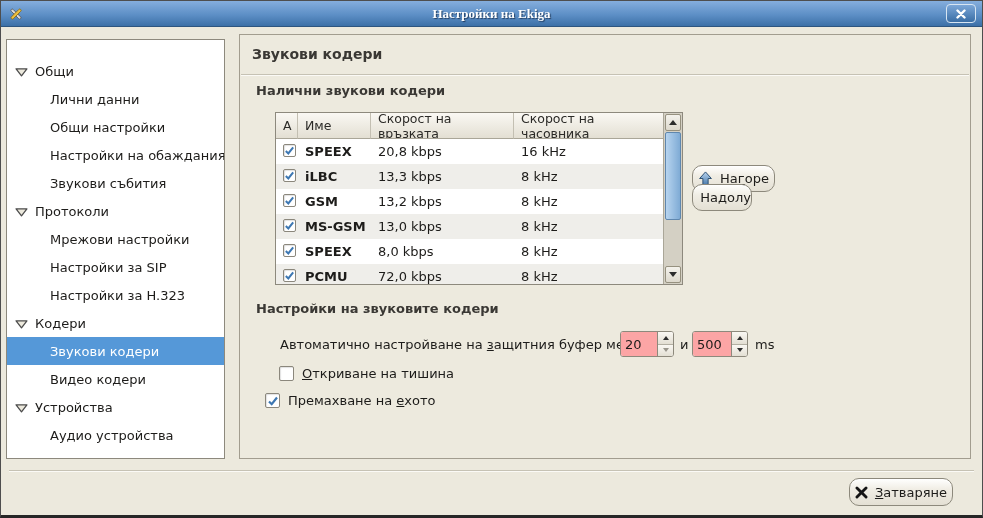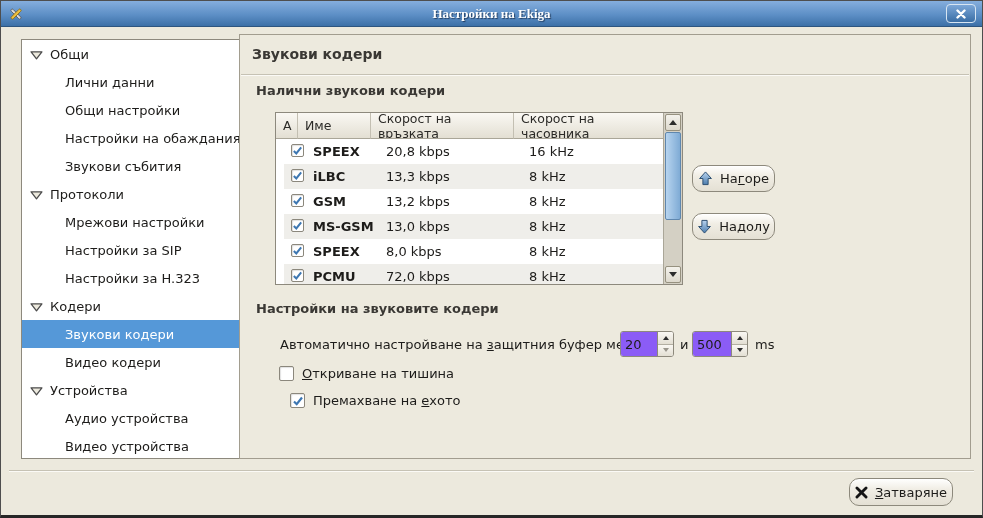--- a/index.html
+++ b/index.html
@@ -32,23 +32,23 @@
     position:absolute; right:6px; top:3px; width:30px; height:19px;
     border:1px solid #d7e5f2; border-radius:4px;
     background:linear-gradient(#7ca7d8, #45088 55%, #3a6ea5);
     background:linear-gradient(#7ca7d8, #3a6ea5);
     display:flex; align-items:center; justify-content:center;
     cursor:pointer;
   }
 
   
   .sidebar {
-    position:absolute; left:20px; top:38px; width:219px; height:420px;
+    position:absolute; left:5px; top:38px; width:219px; height:420px;
     background:#fff; border:1px solid #8d897d;
-    padding-top:0; overflow:hidden;
+    padding-top:17px; overflow:hidden;
   }
   .tree-row {
     height:28px; display:flex; align-items:center; cursor:pointer;
     white-space:nowrap;
   }
   .tree-row .expander { width:13px; margin-left:8px; margin-right:7px; display:flex; }
   .tree-row.parent  { padding-left:0; }
   .tree-row.child   { padding-left:43px; }
   .tree-row.selected { background:#5598d8; color:#fff; }
 
@@ -74,21 +74,21 @@
     background:linear-gradient(#faf8f3, #e3dfd3);
     border-right:1px solid #c3bfb2; border-bottom:1px solid #aaa698;
     display:flex; align-items:center; padding-left:7px;
     font-size:12.5px; color:#2b2a27; cursor:pointer; overflow:hidden;
   }
   .col-a    { width:22px; flex:none; }
   .col-name { width:73px; flex:none; }
   .col-rate { width:143px; flex:none; }
   .col-clock{ flex:1; border-right:none !important; }
   .table-body { position:absolute; left:0; top:26px; right:19px; bottom:0; overflow:hidden; }
-  .tr { height:25px; display:flex; align-items:center; cursor:pointer;margin-left:8px; }
+  .tr { height:25px; display:flex; align-items:center; cursor:pointer; }
   .tr:nth-child(even) { background:#efeeea; }
   .td { padding-left:7px; overflow:hidden; white-space:nowrap; }
   .td.col-name { font-weight:bold; }
   .checkbox {
     width:13px; height:13px; background:#fff;
     border:1px solid #8b877c; border-radius:2px;
     display:inline-flex; align-items:center; justify-content:center;
     box-shadow:inset 1px 1px 1px rgba(0,0,0,.12);
     cursor:pointer; flex:none;
   }
@@ -118,48 +118,48 @@
 
   
   .gtk-btn {
     position:absolute; display:flex; align-items:center; justify-content:center; gap:7px;
     background:linear-gradient(#fffffe,#f0ede4 40%,#e4e0d4);
     border:1px solid #8d897c; border-radius:10px;
     box-shadow:0 1px 0 rgba(255,255,255,.8) inset;
     font-size:13px; color:#1d1c1a; cursor:pointer;
   }
   .btn-up    { left:452px; top:130px; width:83px; height:27px; }
-  .btn-down  { left:452px; top:178px; width:83px; height:27px; }
+  .btn-down  { left:452px; top:149px; width:60px; height:27px; }
   .mn { text-decoration:underline; }
 
   
   .jitter-label { position:absolute; left:40px; top:302px; }
   .spin {
     position:absolute; top:296px; height:26px;
     display:flex; border:1px solid #8d897c; border-radius:3px; background:#fff; overflow:hidden;
   }
   .spin.min { left:380px; width:54px; }
   .spin.max { left:452px; width:56px; }
   .spin input {
     border:none; outline:none; width:100%; min-width:0;
-    font:inherit; padding:0 4px; background:#8b5cf6; color:#1d1c1a;
+    font:inherit; padding:0 4px; background:#fca5a5; color:#1d1c1a;
   }
   .steppers { width:16px; flex:none; display:flex; flex-direction:column; border-left:1px solid #8d897c; }
   .step { flex:1; background:linear-gradient(#faf8f3,#e3dfd3); display:flex; align-items:center; justify-content:center; cursor:pointer; }
   .step + .step { border-top:1px solid #b3afa2; }
   .step .tri-up, .step .tri-down { border-left-width:3px; border-right-width:3px; }
   .step .tri-up { border-bottom-width:4px; }
   .step .tri-down { border-top-width:4px; }
   .step.dim .tri-down { border-top-color:#9a968c; }
   .conj { position:absolute; left:440px; top:302px; }
   .unit { position:absolute; left:515px; top:302px; }
 
   .check-row { position:absolute; display:flex; align-items:center; gap:8px; cursor:pointer; }
   .check-row.silence { left:39px; top:331px; }
-  .check-row.echo    { left:50px; top:358px; }
+  .check-row.echo    { left:25px; top:358px; }
 
   
   .footer-sep { position:absolute; left:8px; right:8px; top:469px; height:2px;
                 border-top:1px solid #c6c2b4; border-bottom:1px solid #fbfaf6; }
   .btn-close-dialog { left:848px; top:477px; width:104px; height:28px; font-weight:normal; }
 </style>
 </head>
 <body>
 
 <div class="window">

